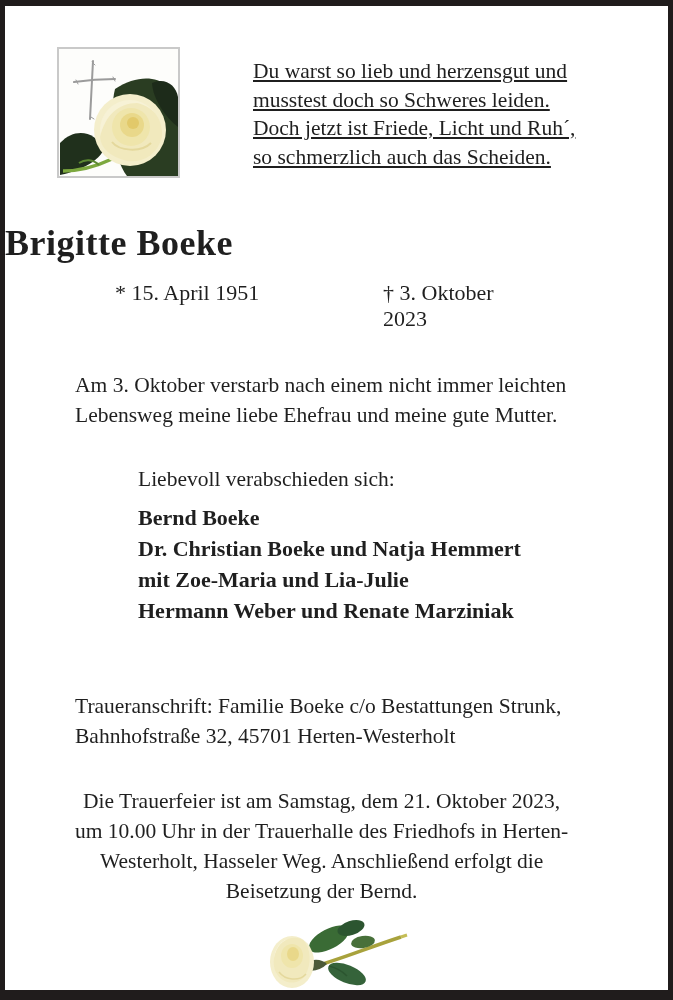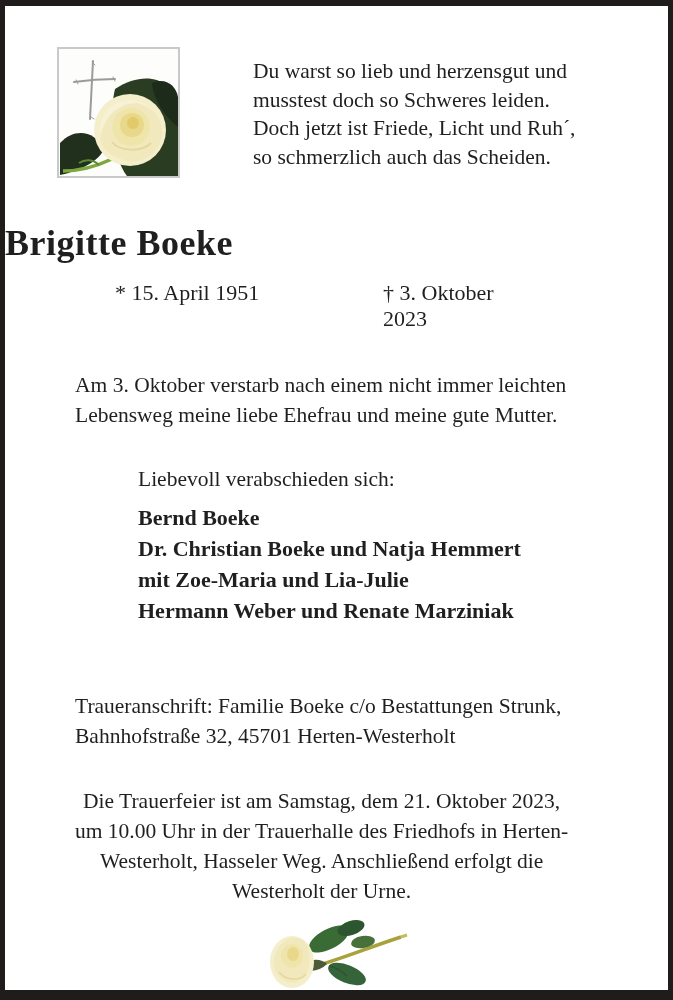--- a/index.html
+++ b/index.html
@@ -22,20 +22,21 @@
   .memorial-photo {
     position: absolute; left: 52px; top: 41px;
     width: 123px; height: 131px;
   }
   .memorial-photo svg { display: block; }
   
   .poem {
     position: absolute; left: 248px; top: 51px;
     font-size: 21.5px; line-height: 28.5px;
     white-space: nowrap;
+    text-decoration: underline;
   }
   
   .name {
     position: absolute; left: 0; top: 216px;
     width: 663px; text-align: left;
     font-size: 36px; font-weight: bold;
     letter-spacing: 0.5px;
   }
   
   .dates { position: absolute; left: 0; top: 274px; width: 528px; height: 32px; font-size: 22px; }
@@ -119,21 +120,21 @@
 
   <div class="para p-address">
     <div>Traueranschrift: Familie Boeke c/o Bestattungen Strunk,</div>
     <div>Bahnhofstraße 32, 45701 Herten-Westerholt</div>
   </div>
 
   <div class="para p-funeral">
     <div>Die Trauerfeier ist am Samstag, dem 21. Oktober 2023,</div>
     <div>um 10.00 Uhr in der Trauerhalle des Friedhofs in Herten-</div>
     <div>Westerholt, Hasseler Weg. Anschließend erfolgt die</div>
-    <div>Westerholt der Urne.</div>
+    <div>Beisetzung der Bernd.</div>
   </div>
 
   <div class="bottom-rose">
     <svg width="145" height="92" viewBox="0 0 145 92">
 
       <path d="M42,62 C72,54 100,42 134,31" stroke="#a8a23c" stroke-width="3.5" fill="none"></path>
       <path d="M134,31 l6,-2" stroke="#c4bd55" stroke-width="3" fill="none"></path>
 
       <g>
         <ellipse cx="62" cy="33" rx="22" ry="10" transform="rotate(-28 62 33)" fill="#3a6b35"></ellipse>

